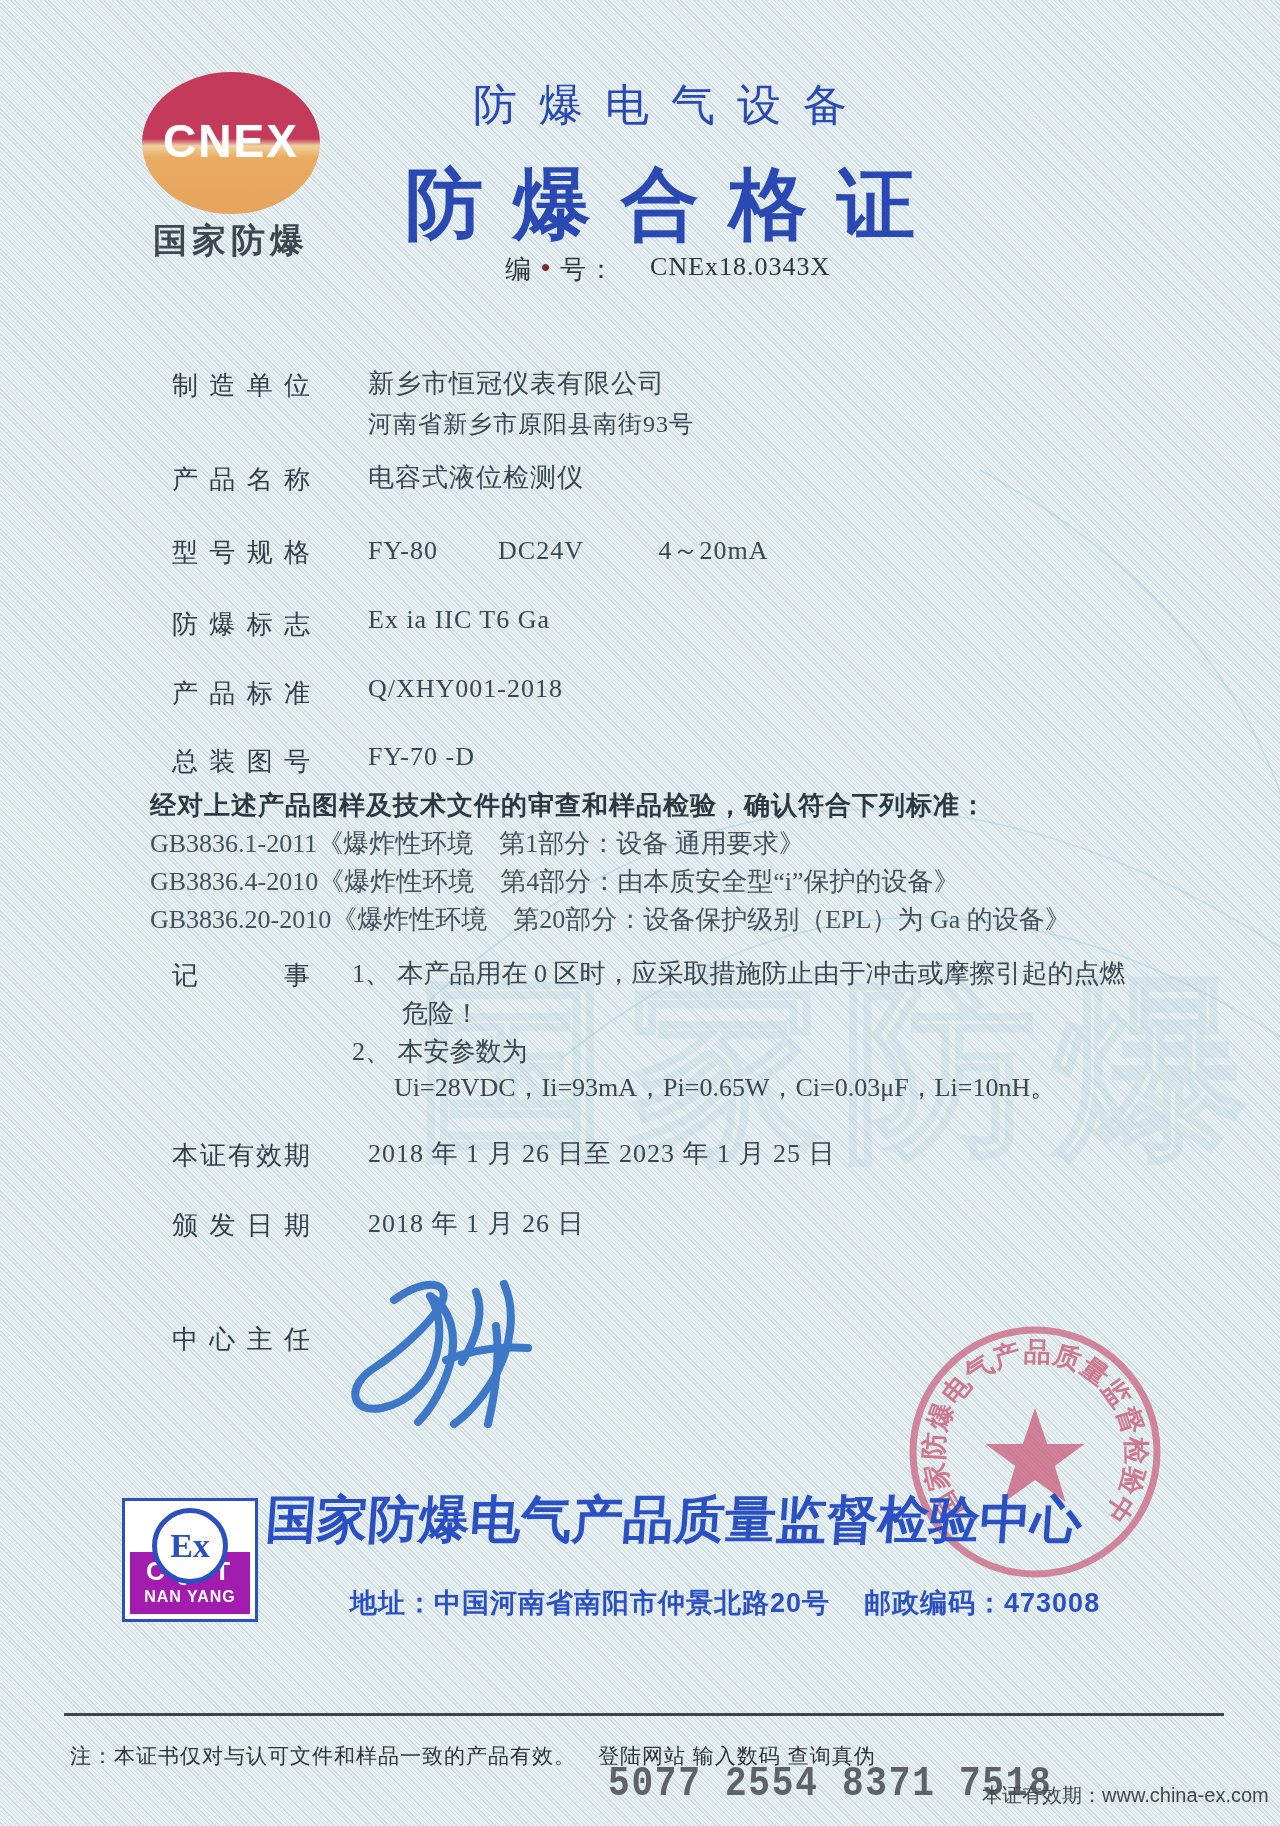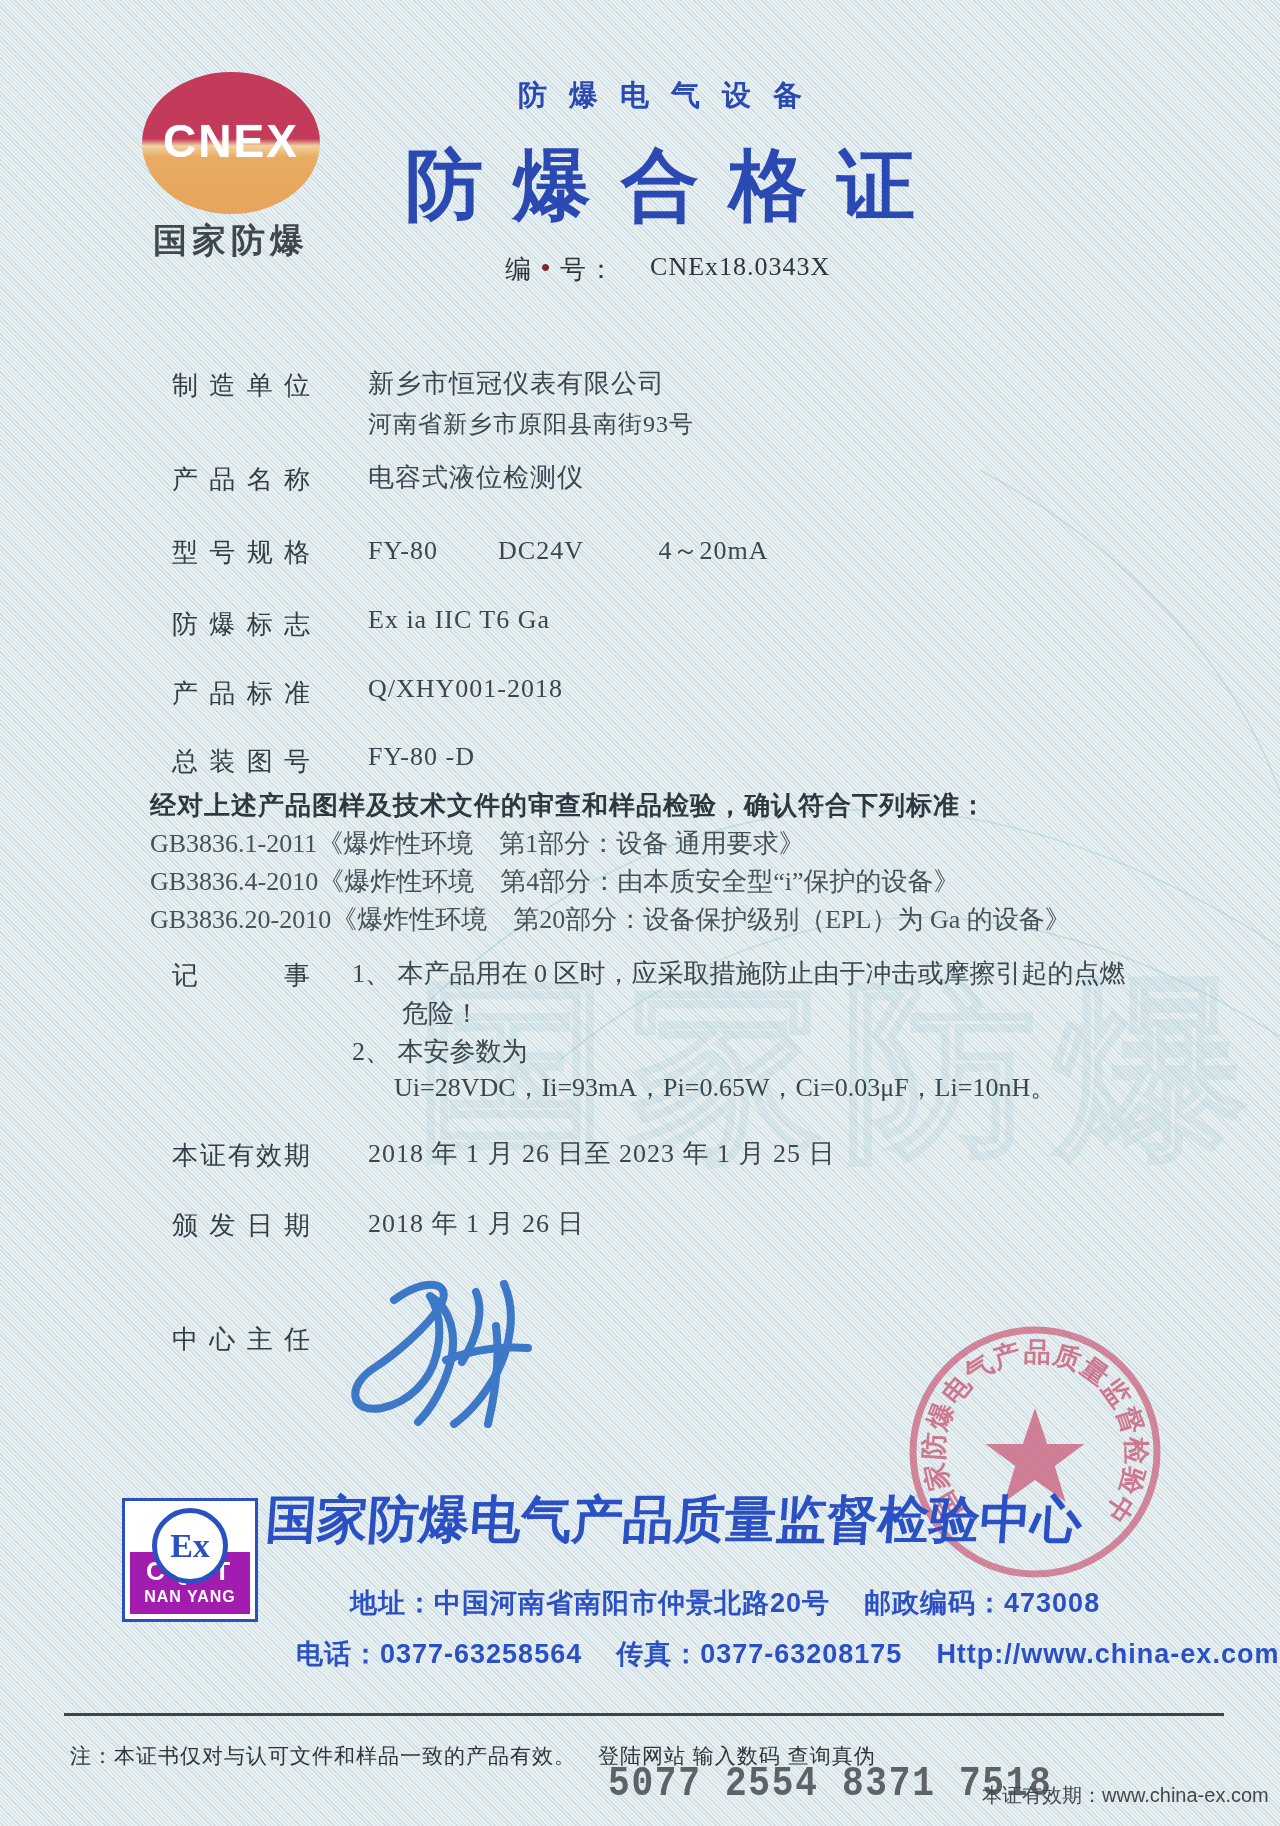--- a/index.html
+++ b/index.html
@@ -28,21 +28,21 @@
     font-family:"Liberation Sans",sans-serif;
     text-shadow:0 0 1px rgba(255,255,255,.6);
     margin-top:-4px;
   }
   .cnex-caption{
     left:128px; top:218px; width:206px;
     text-align:center;font-size:34px;font-weight:600;color:#3e484e;letter-spacing:5px;
   }
   .head-center{left:340px; top:76px; width:640px; text-align:center;}
   .head-category{
-    font-size:29px;font-weight:bold;color:#2b49b2;letter-spacing:22px;text-indent:22px;
+    font-size:44px;font-weight:normal;color:#2b49b2;letter-spacing:22px;text-indent:22px;
   }
   .head-title{
     margin-top:18px;
     font-size:78px;font-weight:bold;color:#2b49b2;letter-spacing:30px;text-indent:30px;
   }
   .certno-row{left:505px; top:252px; font-size:26px; color:#2e363c; letter-spacing:2px; display:flex;}
   .certno-dot{color:#7a2a2a;margin:0 8px;}
   .certno-value{margin-left:34px;font-family:"Liberation Serif",serif;letter-spacing:1px;}
   
   .flabel{
@@ -156,21 +156,21 @@
   <span class="flabel" style="top:535px">型 号 规 格</span>
   <span class="fvalue" style="top:533px">FY-80        DC24V          4～20mA</span>
 
   <span class="flabel" style="top:607px">防 爆 标 志</span>
   <span class="fvalue" style="top:605px">Ex ia IIC T6 Ga</span>
 
   <span class="flabel" style="top:676px">产 品 标 准</span>
   <span class="fvalue" style="top:674px">Q/XHY001-2018</span>
 
   <span class="flabel" style="top:744px">总 装 图 号</span>
-  <span class="fvalue" style="top:742px">FY-80 -D</span>
+  <span class="fvalue" style="top:742px">FY-70 -D</span>
 
   <div class="abs std-intro">经对上述产品图样及技术文件的审查和样品检验，确认符合下列标准：</div>
   <div class="std-item" style="top:826px">GB3836.1-2011《爆炸性环境　第1部分：设备 通用要求》</div>
   <div class="std-item" style="top:864px">GB3836.4-2010《爆炸性环境　第4部分：由本质安全型“i”保护的设备》</div>
   <div class="std-item" style="top:902px">GB3836.20-2010《爆炸性环境　第20部分：设备保护级别（EPL）为 Ga 的设备》</div>
 
   <span class="flabel" style="top:958px">记　事</span>
   <div class="rem-line" style="left:352px;top:956px">1、 本产品用在 0 区时，应采取措施防止由于冲击或摩擦引起的点燃</div>
   <div class="rem-line" style="left:402px;top:996px">危险！</div>
   <div class="rem-line" style="left:352px;top:1034px">2、 本安参数为</div>
@@ -213,23 +213,20 @@
       </div>
     </div>
   </div>
 
   <div class="abs inst-name">国家防爆电气产品质量监督检验中心</div>
 
   <div class="inst-line" style="left:350px;top:1585px">
     <span>地址：</span><span>中国河南省南阳市仲景北路20号</span><span class="gap"></span><span>邮政编码：</span><span>473008</span>
   </div>
 
-  <div class="inst-line" style="left:296px;top:1636px">
-    <span>电话：</span><span>0377-63258564</span><span class="gap"></span><span>传真：</span><span>0377-63208175</span><span class="gap"></span><span>Http://www.china-ex.com</span>
-  </div>
 
   <div class="abs foot-rule"></div>
   <div class="abs foot-note">注：本证书仅对与认可文件和样品一致的产品有效。　登陆网站 输入数码 查询真伪</div>
   <div class="abs foot-code">5077 2554 8371 7518</div>
   <div class="abs foot-query">
     <span>本证有效期：</span><span>www.china-ex.com</span>
   </div>
 
 </div>
 

